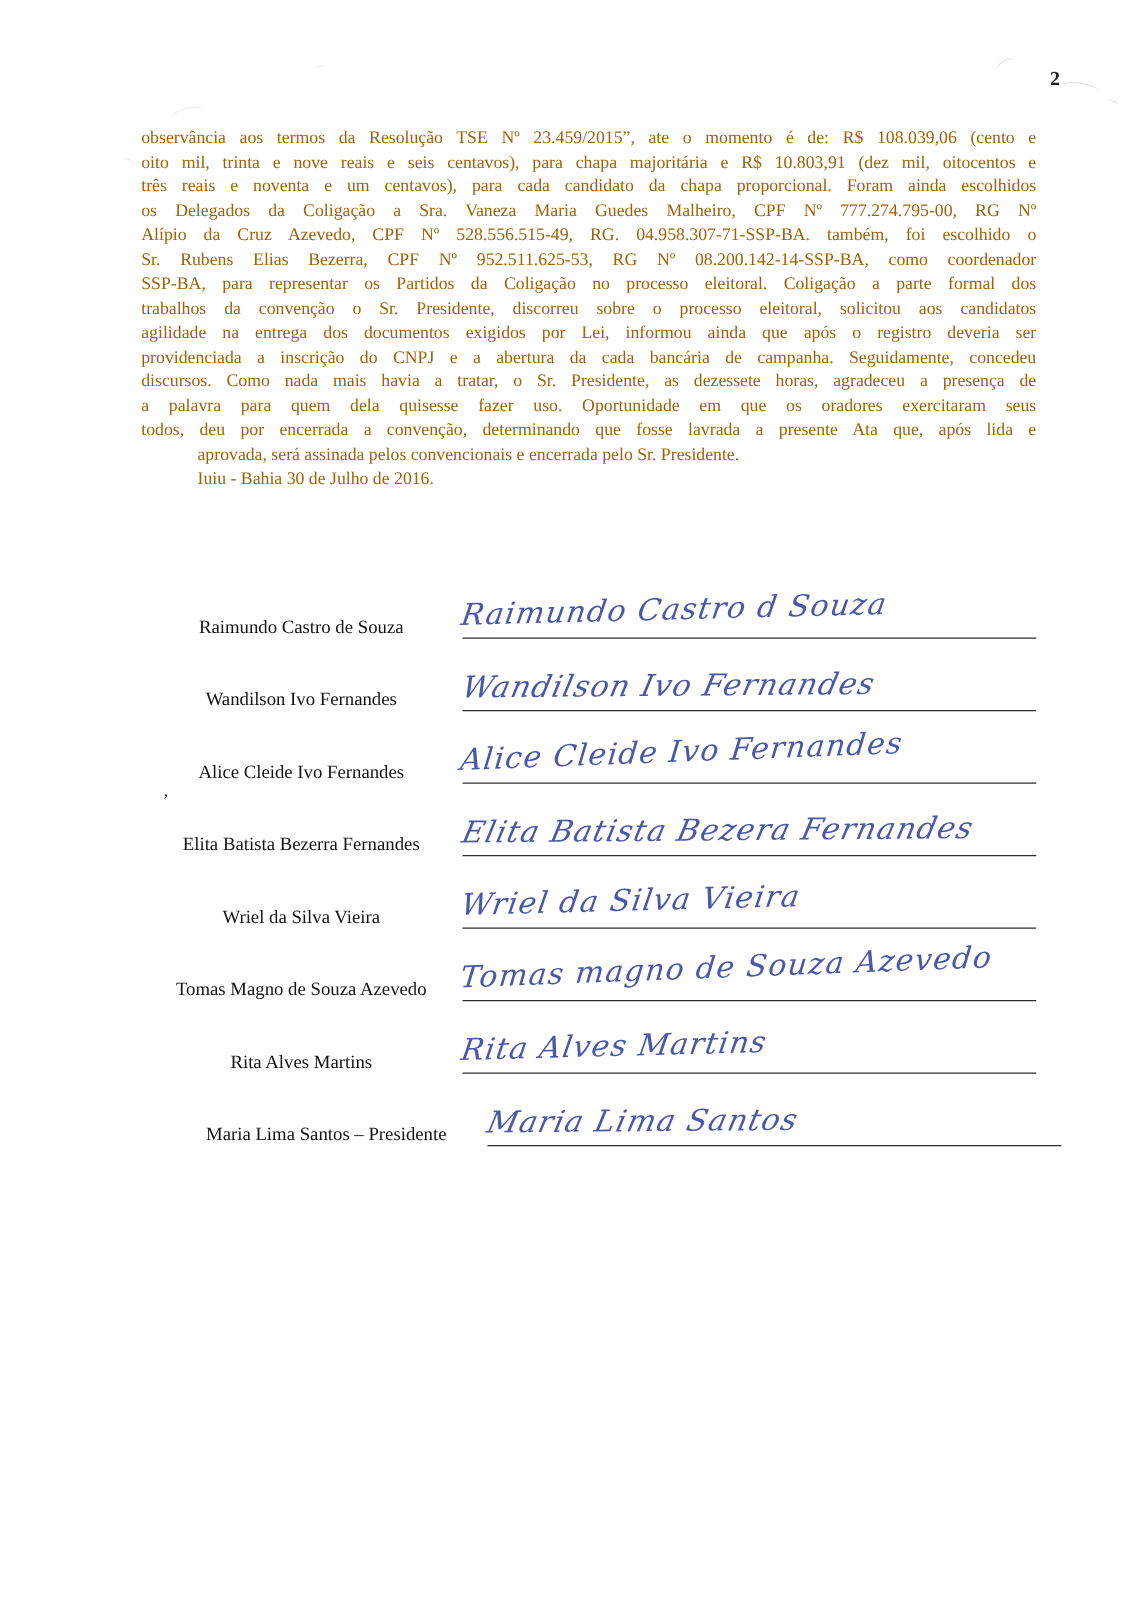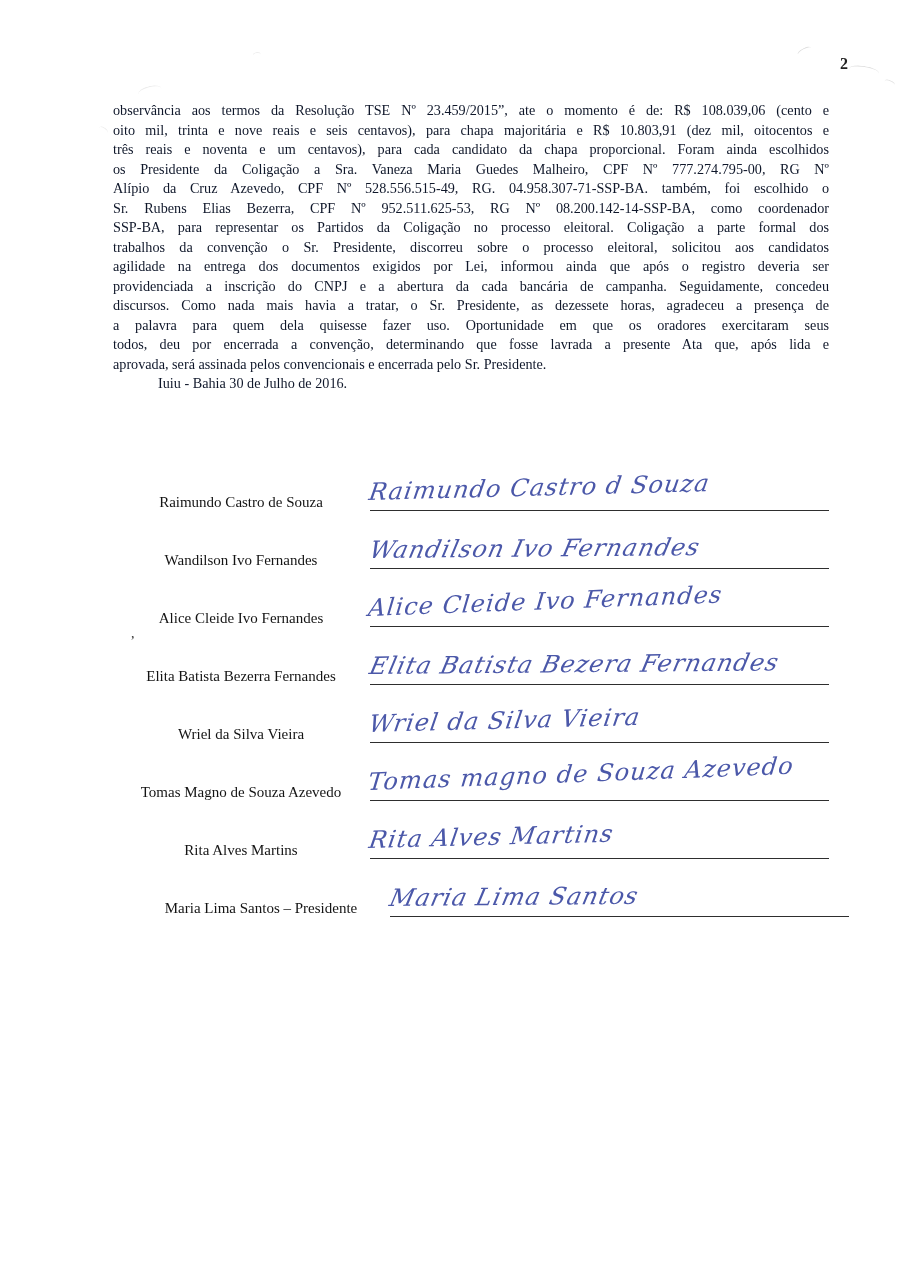--- a/index.html
+++ b/index.html
@@ -31,30 +31,30 @@
   .pm4{left:138px;top:86px;width:24px;height:10px;transform:rotate(-14deg);opacity:.3;}
   .pm5{left:98px;top:127px;width:10px;height:6px;transform:rotate(32deg);opacity:.25;}
   .pm6{left:253px;top:52px;width:8px;height:5px;transform:rotate(-8deg);opacity:.25;}
 
   
   .body-text{
     position:absolute;
     left:113px;top:101px;width:716px;
     font-size:14.2px;
     line-height:19.5px;
-    color:#0f172a;
+    color:#a16207;
   }
   .bline{
     text-align:justify;
     text-align-last:justify;
     height:19.5px;
     overflow:hidden;
     white-space:nowrap;
   }
-  .bline.last{text-align-last:left;}
+  .bline.last{text-align-last:left;margin-left:45px;}
   .date-line{
     padding-left:45px;
     height:19.5px;
   }
 
   
   .signatures{
     position:absolute;
     left:113px;top:454px;width:716px;height:470px;text-align:center;
   }
@@ -108,21 +108,21 @@
   <div class="pm pm5"></div>
   <div class="pm pm6"></div>
 
   <div class="page-number">2</div>
 
   <div class="body-text">
     <div>
         <div class="bline">observância aos termos da Resolução TSE Nº 23.459/2015”, ate o momento é de: R$ 108.039,06 (cento e</div>
         <div class="bline">oito mil, trinta e nove reais e seis centavos), para chapa majoritária e R$ 10.803,91 (dez mil, oitocentos e</div>
         <div class="bline">três reais e noventa e um centavos), para cada candidato da chapa proporcional. Foram ainda escolhidos</div>
-        <div class="bline">os Presidente da Coligação a Sra. Vaneza Maria Guedes Malheiro, CPF Nº 777.274.795-00, RG Nº</div>
+        <div class="bline">os Delegados da Coligação a Sra. Vaneza Maria Guedes Malheiro, CPF Nº 777.274.795-00, RG Nº</div>
         <div class="bline">Alípio da Cruz Azevedo, CPF Nº 528.556.515-49, RG. 04.958.307-71-SSP-BA. também, foi escolhido o</div>
         <div class="bline">Sr. Rubens Elias Bezerra, CPF Nº 952.511.625-53, RG Nº 08.200.142-14-SSP-BA, como coordenador</div>
         <div class="bline">SSP-BA, para representar os Partidos da Coligação no processo eleitoral. Coligação a parte formal dos</div>
         <div class="bline">trabalhos da convenção o Sr. Presidente, discorreu sobre o processo eleitoral, solicitou aos candidatos</div>
         <div class="bline">agilidade na entrega dos documentos exigidos por Lei, informou ainda que após o registro deveria ser</div>
         <div class="bline">providenciada a inscrição do CNPJ e a abertura da cada bancária de campanha. Seguidamente, concedeu</div>
         <div class="bline">discursos. Como nada mais havia a tratar, o Sr. Presidente, as dezessete horas, agradeceu a presença de</div>
         <div class="bline">a palavra para quem dela quisesse fazer uso. Oportunidade em que os oradores exercitaram seus</div>
         <div class="bline">todos, deu por encerrada a convenção, determinando que fosse lavrada a presente Ata que, após lida e</div>
         <div class="bline last">aprovada, será assinada pelos convencionais e encerrada pelo Sr. Presidente.</div>

